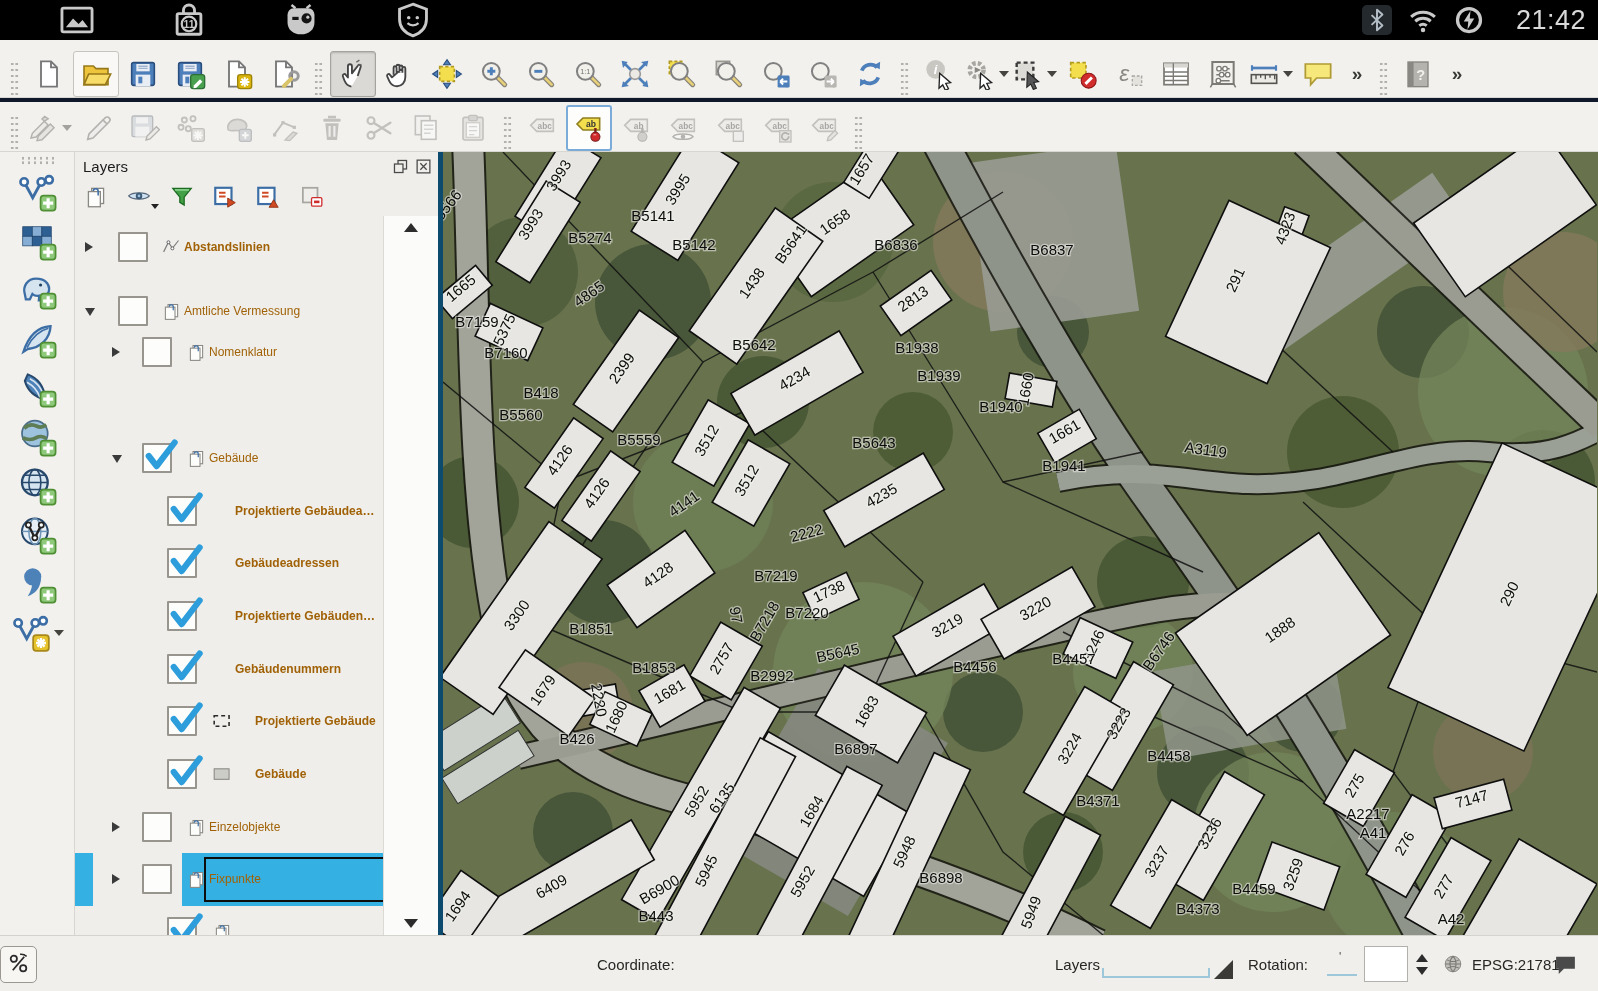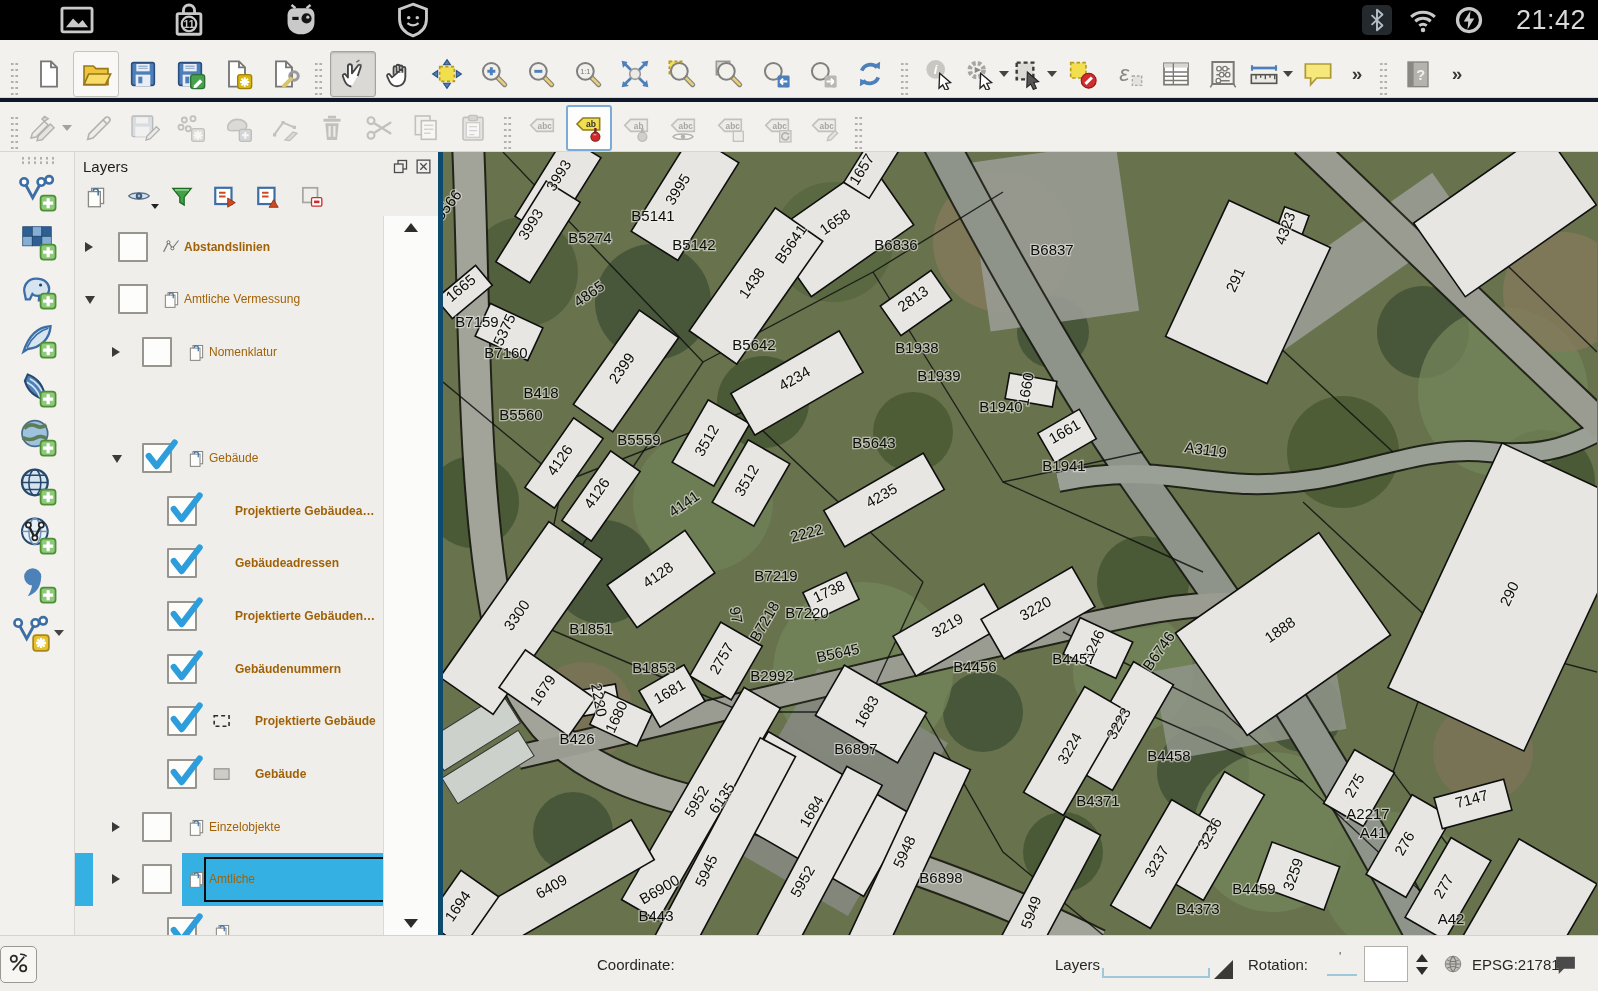--- a/index.html
+++ b/index.html
@@ -641,21 +641,21 @@
           <div class="trow" style="top: 5px;">
             <span class="arr right" style="left:10px;top:21px"></span>
             <span class="cb" style="left:43px"></span>
             <span class="titem-icon" style="left:86px"><svg viewBox="0 0 24 24" width="100%" height="100%">
                 <path d="M3 17L8.5 6l4.5 7 7-9" fill="none" stroke="#7a7a7a" stroke-width="1.3"></path>
                 <circle cx="8.5" cy="6" r="1.7" fill="#fff" stroke="#555"></circle>
                 <circle cx="13" cy="13" r="1.7" fill="#fff" stroke="#555"></circle>
               </svg></span>
             <span class="tlabel b" style="left:109px">Abstandslinien</span>
           </div>
-          <div class="trow" style="top: 57px; text-decoration: underline;">
+          <div class="trow" style="top: 69px; text-decoration: underline;">
             <span class="arr down" style="left:10px;top:23px"></span>
             <span class="cb" style="left:43px"></span>
             <span class="titem-icon" style="left:86px"><svg viewBox="0 0 24 24" width="100%" height="100%">
                 <rect x="8" y="4" width="11" height="14" fill="#fff" stroke="#8a8882" stroke-width="1.2"></rect>
                 <rect x="5" y="7" width="11" height="14" fill="#fdfdfb" stroke="#8a8882" stroke-width="1.2"></rect>
                 <path d="M9.5 6.5c0-2.8 4.5-2.8 4.5 0v4" fill="none" stroke="#3c6ea5" stroke-width="1.4"></path>
               </svg></span>
             <span class="tlabel" style="left:109px">Amtliche Vermessung</span>
           </div>
           <div class="trow" style="top: 110.4px;">
@@ -749,21 +749,21 @@
           <div class="trow" style="top: 637.4px;">
             <div class="sel-stripe"></div>
             <div class="sel-bg"></div>
             <span class="arr right" style="left:37px;top:21px"></span>
             <span class="cb" style="left:67px"></span>
             <span class="titem-icon" style="left:111px"><svg viewBox="0 0 24 24" width="100%" height="100%">
                 <rect x="8" y="4" width="11" height="14" fill="#fff" stroke="#8a8882" stroke-width="1.2"></rect>
                 <rect x="5" y="7" width="11" height="14" fill="#fdfdfb" stroke="#8a8882" stroke-width="1.2"></rect>
                 <path d="M9.5 6.5c0-2.8 4.5-2.8 4.5 0v4" fill="none" stroke="#3c6ea5" stroke-width="1.4"></path>
               </svg></span>
-            <span class="tlabel" style="left:134px">Amtliche</span>
+            <span class="tlabel" style="left:134px">Fixpunkte</span>
             <div class="sel-box"></div>
           </div>
           <div class="trow" style="top: 690.1px;">
             <span class="cb" style="left:92px">
               <svg viewBox="0 0 32 32" style="overflow:visible">
                 <path d="M6 16l7 9L29 4" fill="none" stroke="#2d9edb" stroke-width="5.5" stroke-linecap="round" stroke-linejoin="round"></path>
               </svg>
             </span>
             <span class="titem-icon" style="left:137px"><svg viewBox="0 0 24 24" width="100%" height="100%">
                 <rect x="8" y="4" width="11" height="14" fill="#fff" stroke="#8a8882" stroke-width="1.2"></rect>

